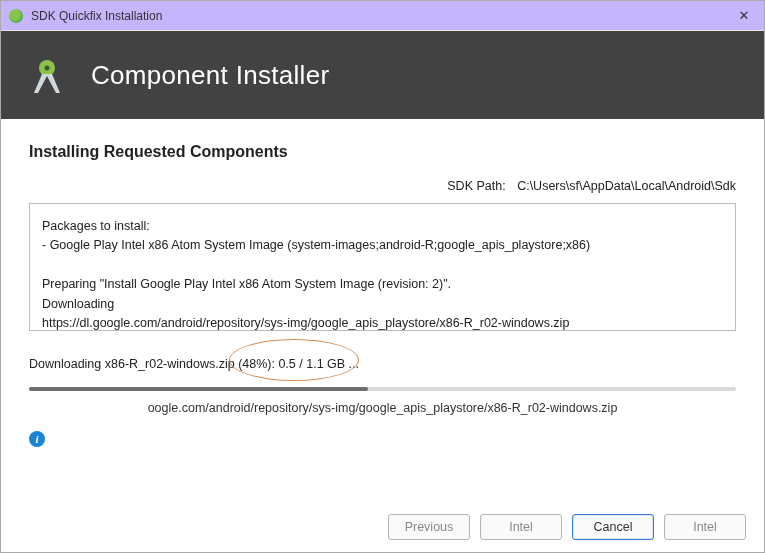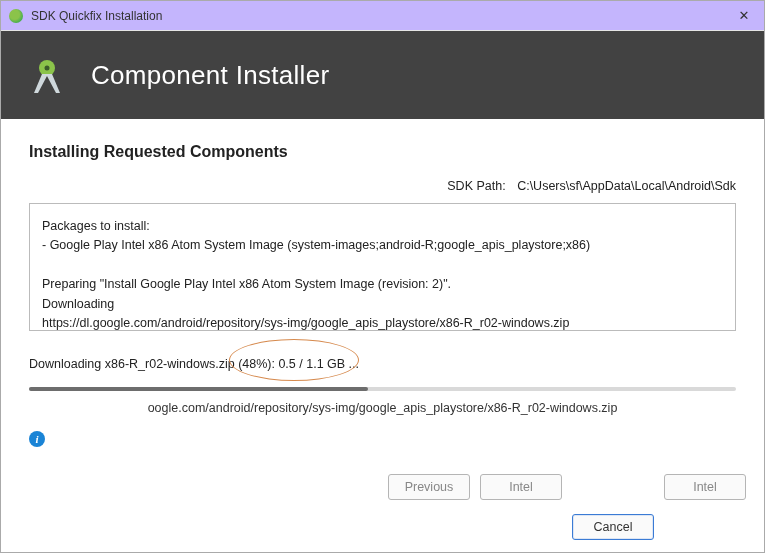--- a/index.html
+++ b/index.html
@@ -94,21 +94,21 @@
       background:#fff;
     }
     .btn {
       min-width: 82px; height: 26px;
       border: 1px solid #b5b5b5; background:#fafafa;
       font-size:12.5px; color:#888;
       border-radius:3px;
       padding: 0 14px;
     }
     .btn.enabled { color:#333; cursor:pointer; }
-    .btn.primary { border:1.5px solid #3a7bd5; box-shadow: 0 0 0 1px rgba(58,123,213,.15) inset; margin-top: 40px; }
+    .btn.primary { border:1.5px solid #3a7bd5; box-shadow: 0 0 0 1px rgba(58,123,213,.15) inset; }
   </style>
 </head>
 <body>
 
 <div class="titlebar">
   <span class="logo-sm"></span>
   <span class="title">SDK Quickfix Installation</span>
   <span class="close">✕</span>
 </div>
 

